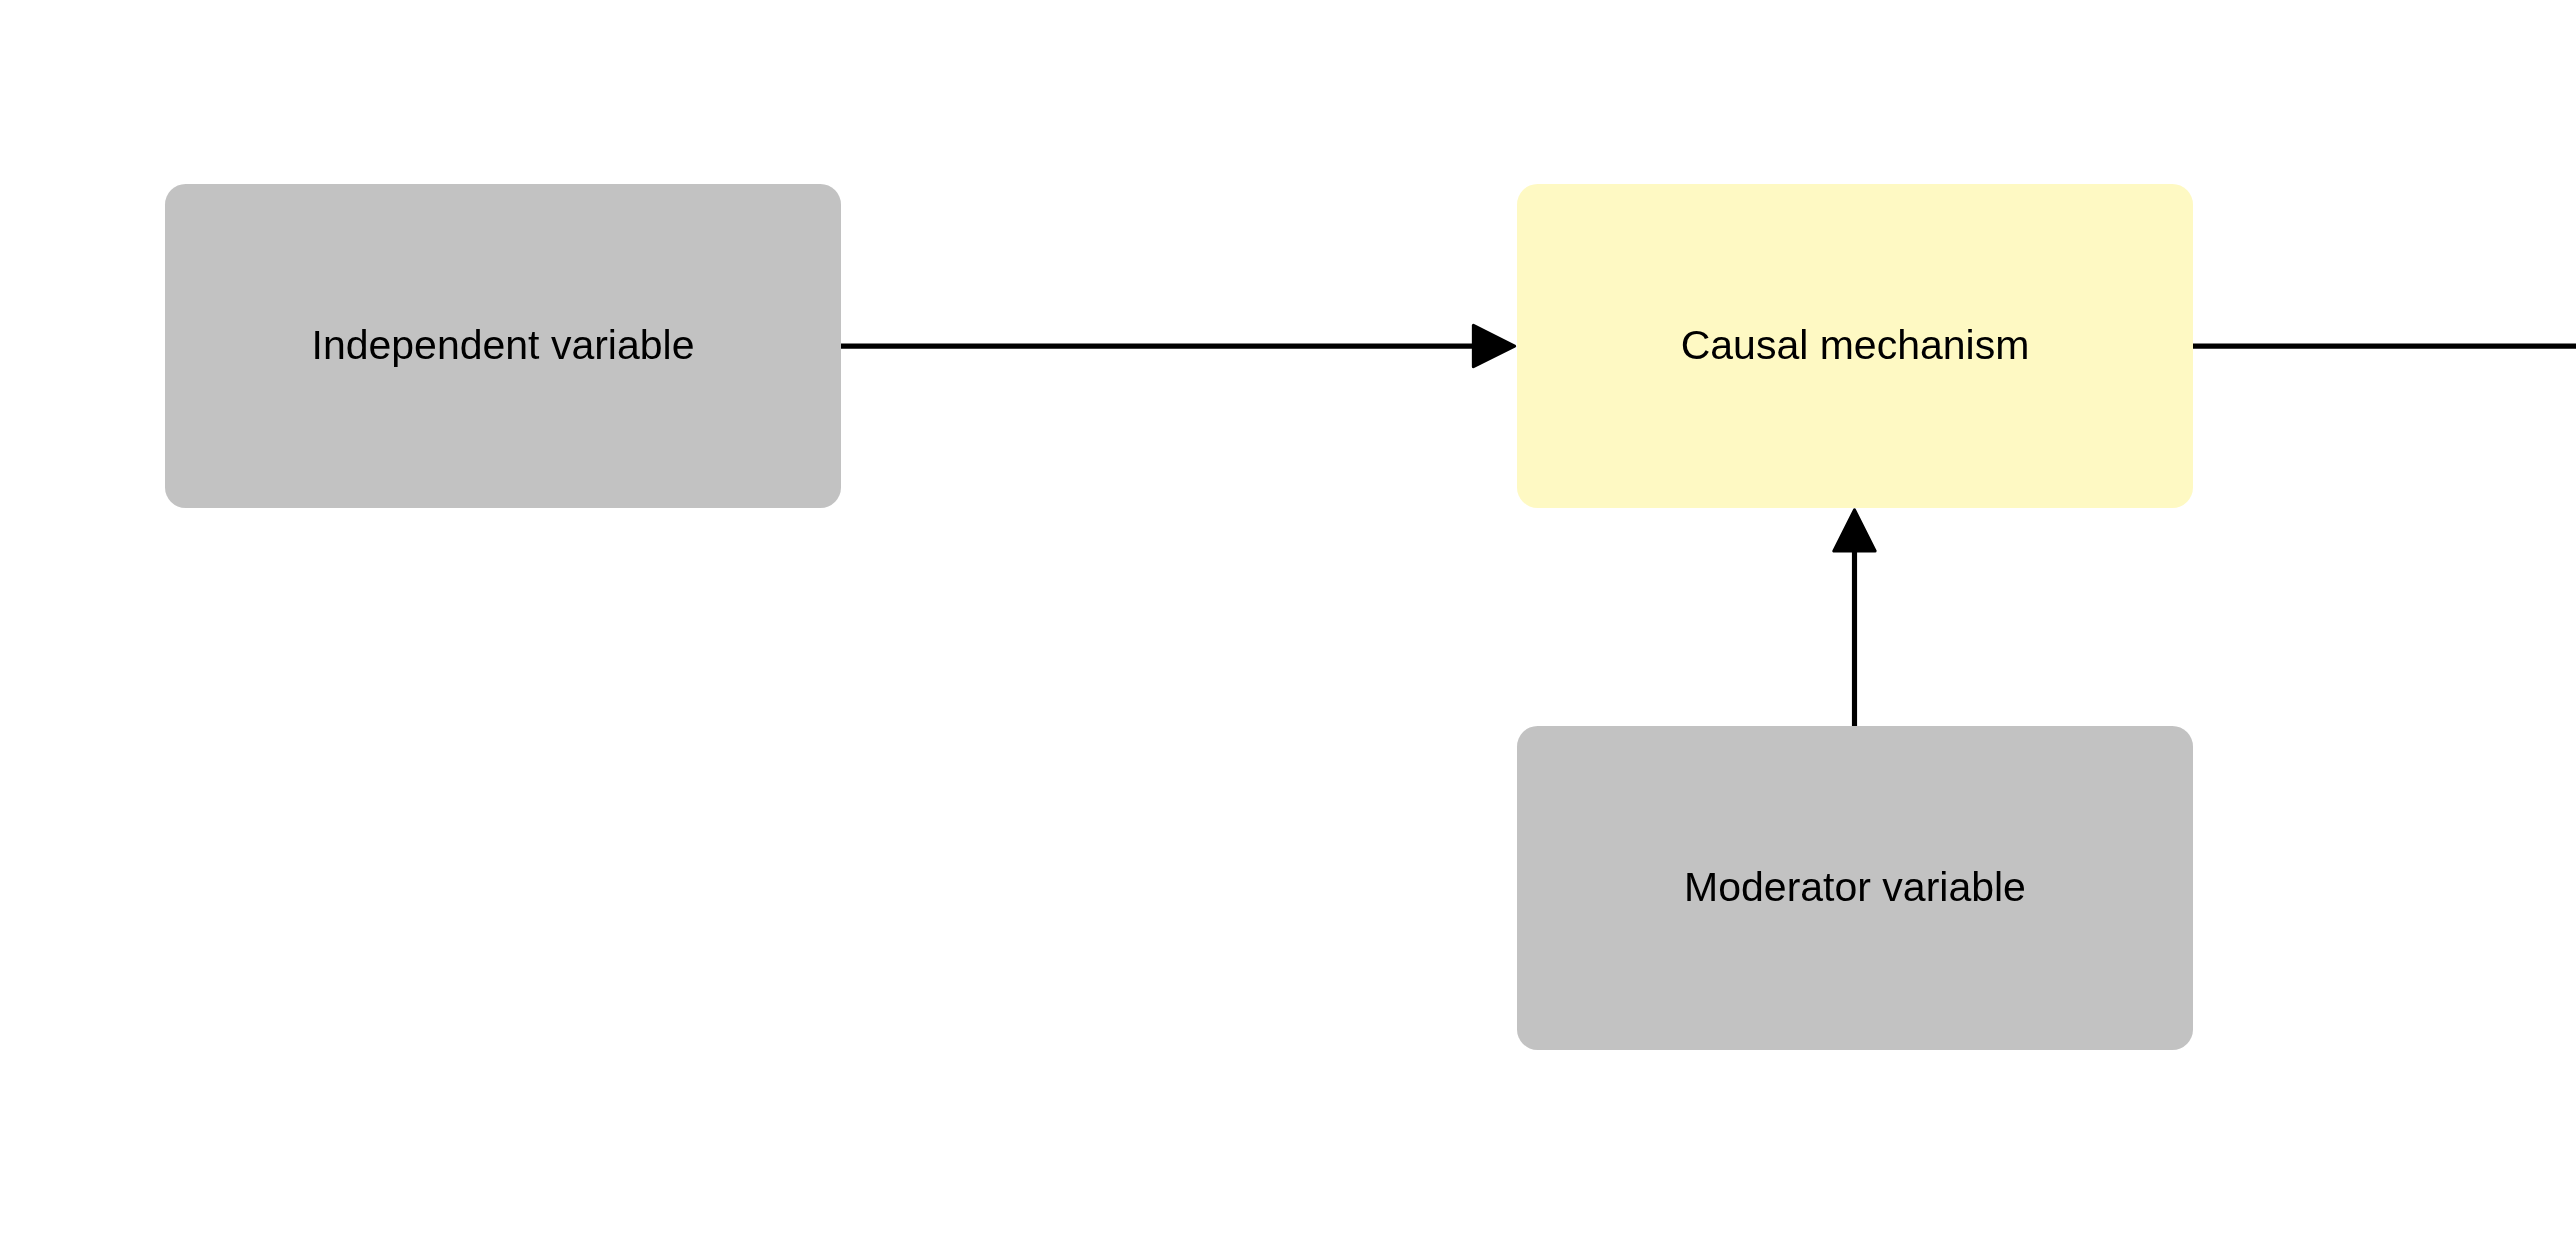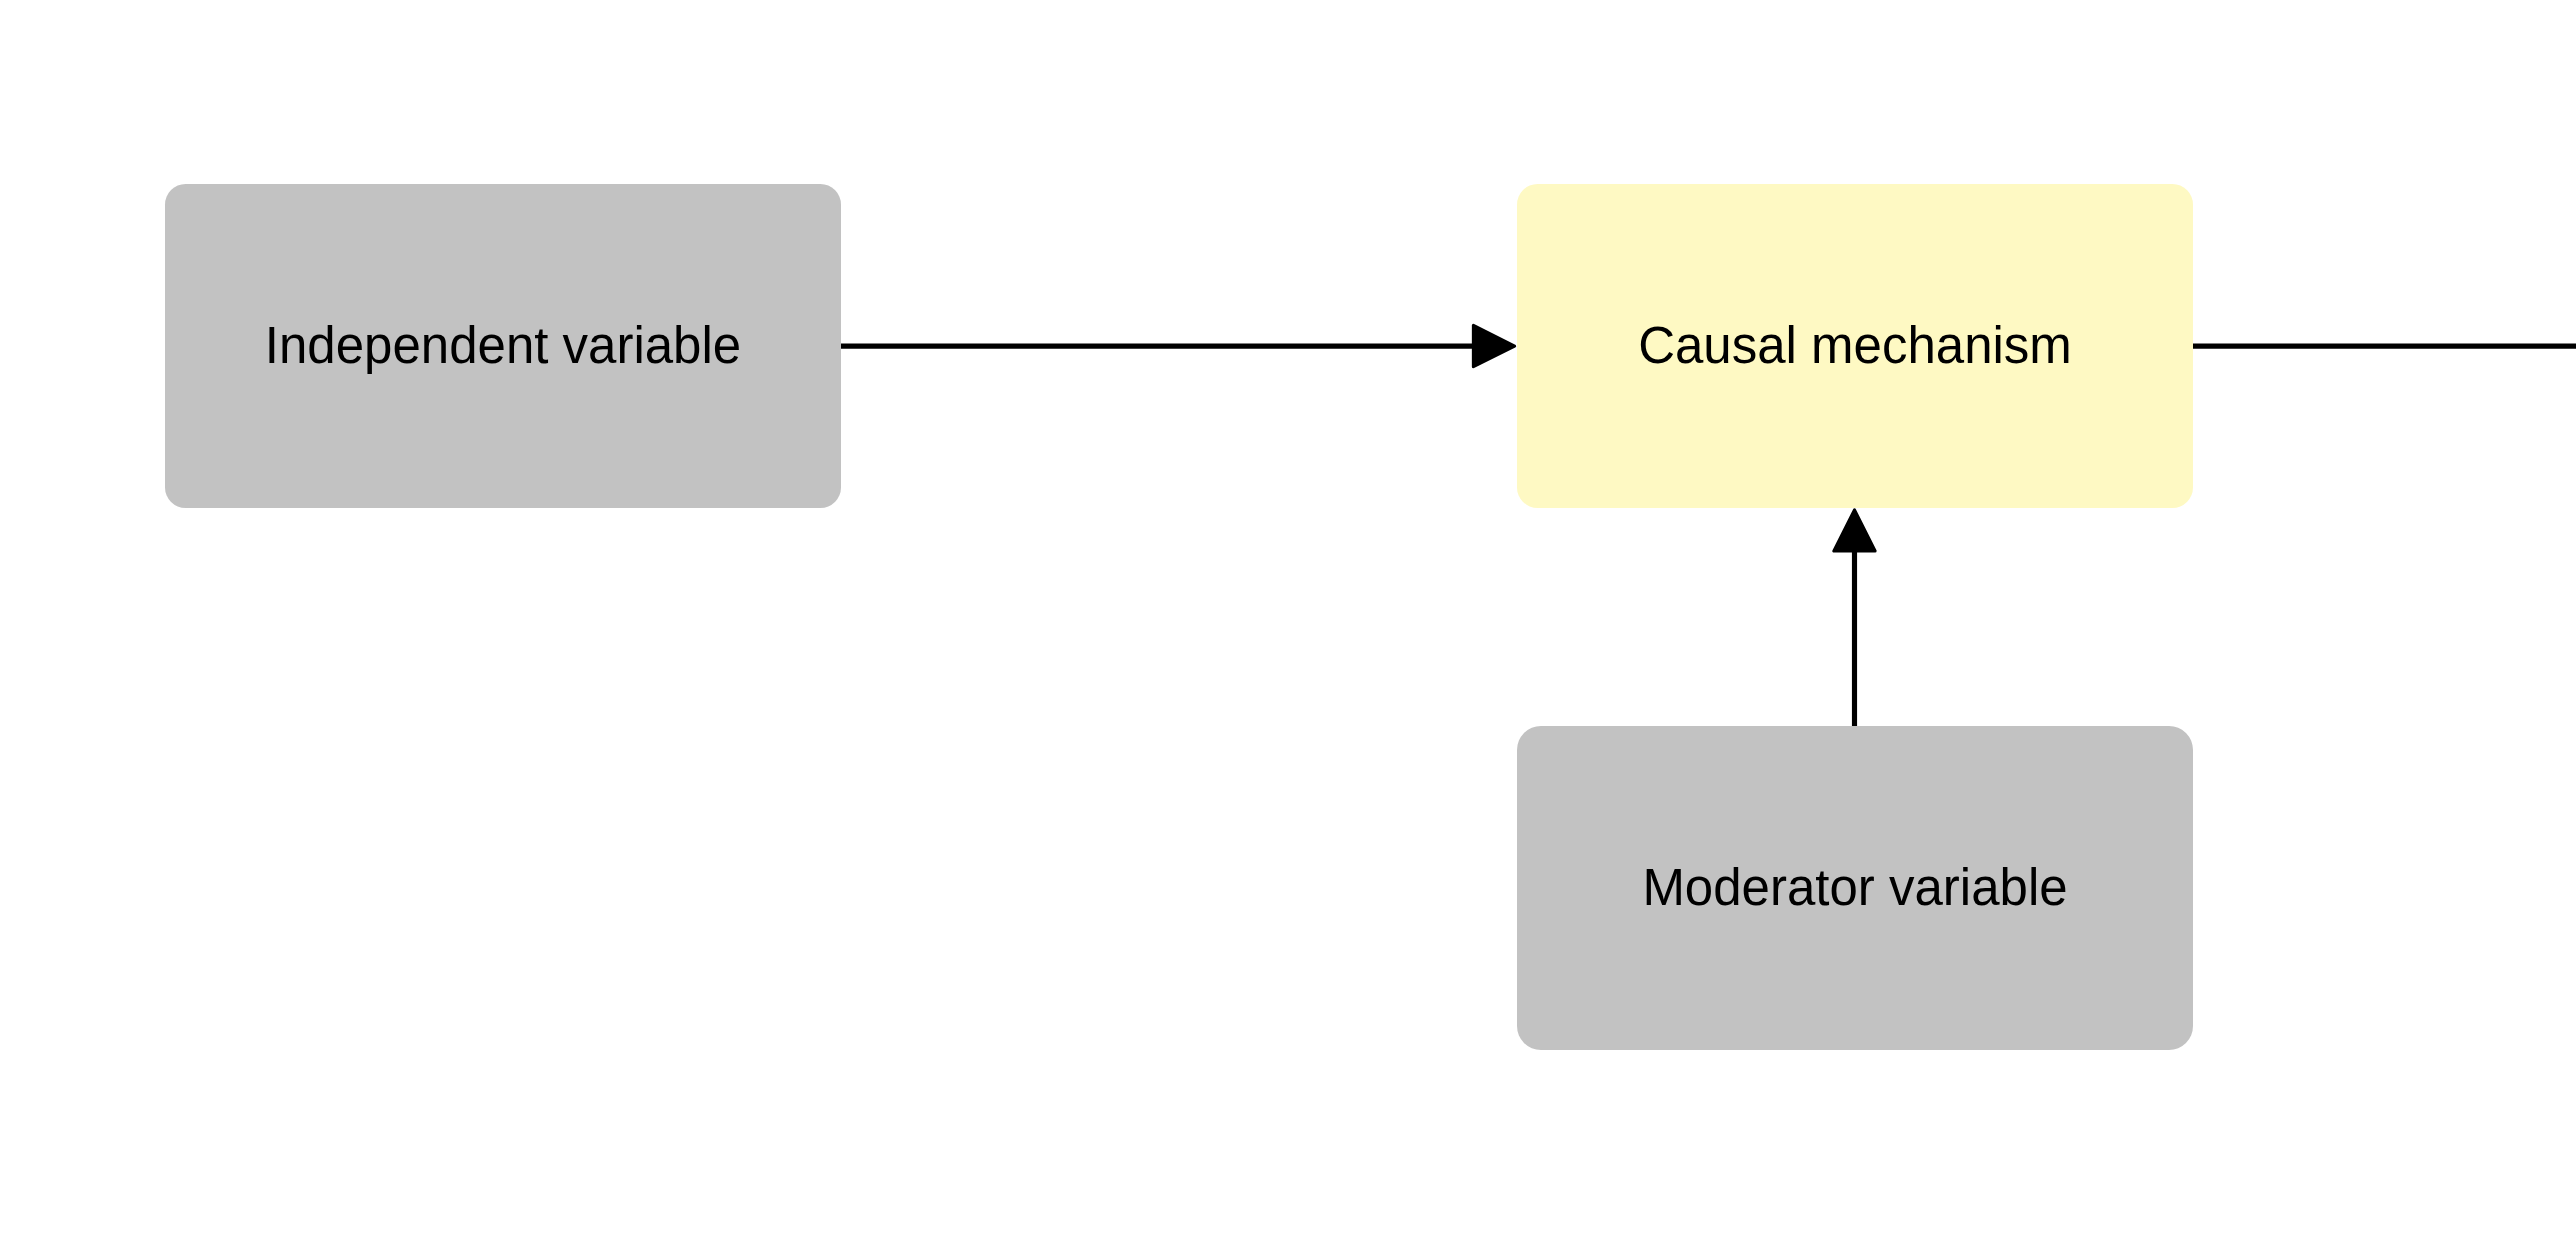--- a/index.html
+++ b/index.html
@@ -21,21 +21,21 @@
     position: absolute;
     width: 676px;
     height: 324px;
     border-radius: 20.6px;
     display: flex;
     align-items: center;
     justify-content: center;
     box-sizing: border-box;
   }
   .node .label {
-    font-size: 51px;
+    font-size: 41px;
     color: #000000;
     text-align: center;
     letter-spacing: 0;
     line-height: 1.2;
     white-space: nowrap;
   }
   #node-independent { left: 165px;  top: 184px; }
   #node-mechanism   { left: 1517px; top: 184px; }
   #node-moderator   { left: 1517px; top: 726px; }
   .edges-layer {
@@ -81,18 +81,18 @@
   </svg>
 
   <div class="node" id="node-independent" style="background-color: rgb(194, 194, 194);">
     <span class="label">Independent variable</span>
   </div>
 
   <div class="node" id="node-mechanism" style="background-color: #fef9c3;">
     <span class="label">Causal mechanism</span>
   </div>
 
-  <div class="node" id="node-moderator" style="background-color: rgb(194, 194, 194); border-radius: 24px;">
+  <div class="node" id="node-moderator" style="background-color: rgb(194, 194, 194);">
     <span class="label">Moderator variable</span>
   </div>
 
 </div>
 
 
 </body></html>

